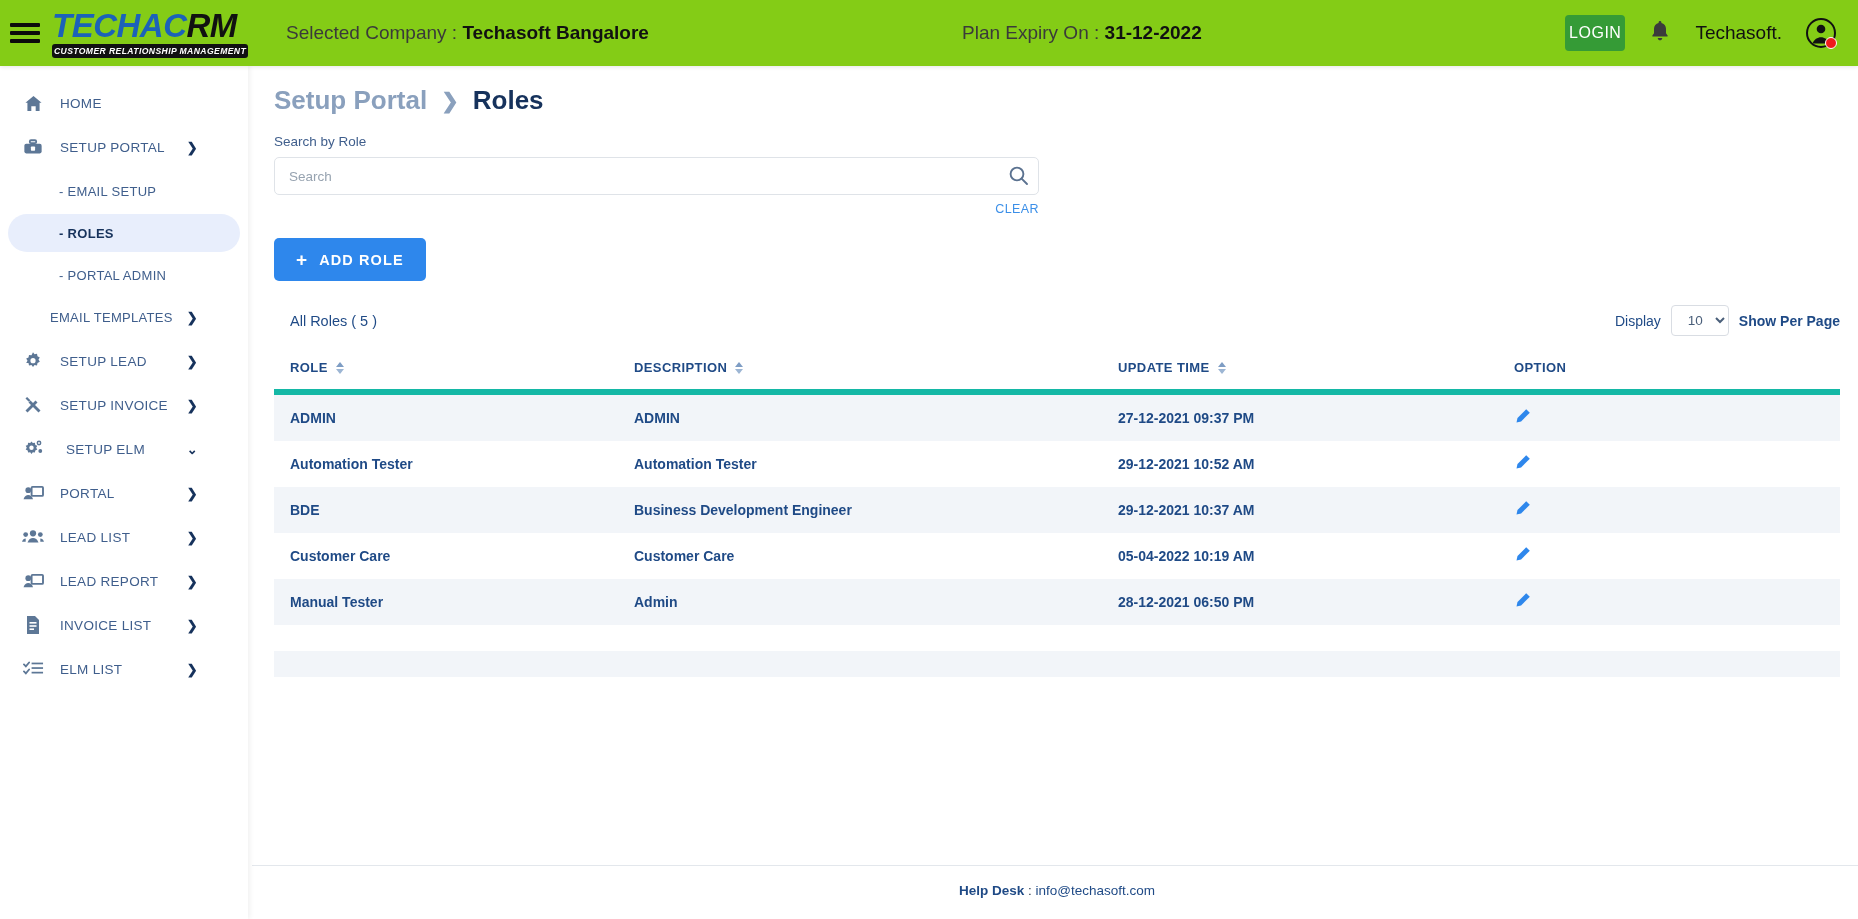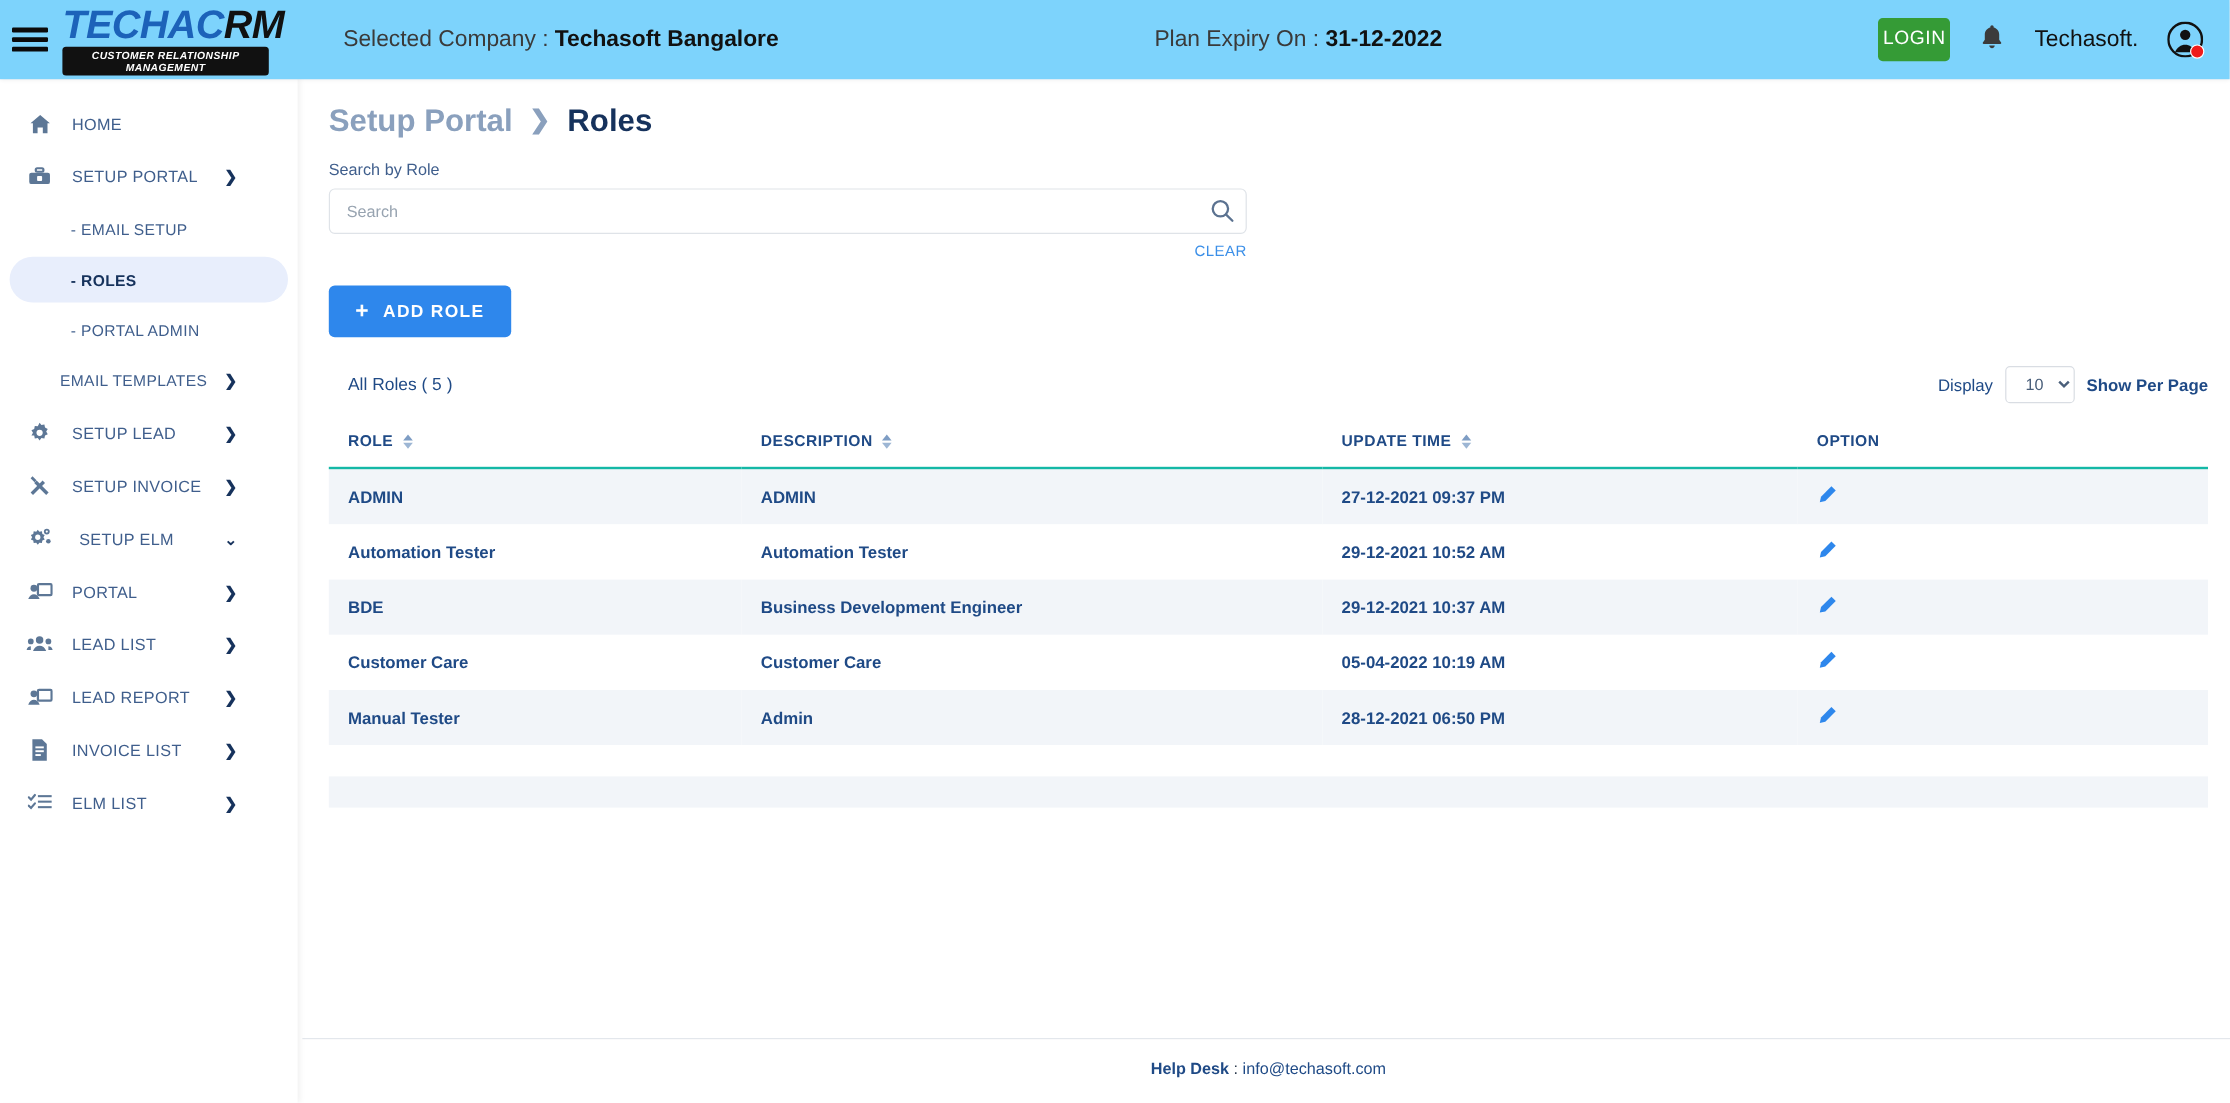--- a/index.html
+++ b/index.html
@@ -12,21 +12,21 @@
     background: #ffffff;
     color: #1b3a6b;
   }
 
   
   .topbar {
     position: absolute;
     top: 0; left: 0;
     width: 1858px;
     height: 66px;
-    background: #7dd3fc;
+    background: #84cc16;
     display: flex;
     align-items: center;
     z-index: 30;
     box-shadow: 0 1px 4px rgba(0,0,0,0.10);
   }
   .hamburger {
     width: 30px;
     margin-left: 10px;
     margin-right: 12px;
     cursor: pointer;
@@ -61,21 +61,21 @@
     background: #111111;
     color: #ffffff;
     font-size: 8.6px;
     font-weight: 700;
     font-style: italic;
     letter-spacing: 0.4px;
     text-align: center;
     padding: 2px 0 2px 0;
     border-radius: 3px;
     margin-top: 2px;
-    width: 172px;
+    width: 196px;
   }
   .hdr-company {
     font-size: 19px;
     color: #3a3a3a;
     margin-left: 24px;
     white-space: nowrap;
   }
   .hdr-company b { color: #111; font-weight: 700; }
   .hdr-plan {
     position: absolute;
@@ -299,21 +299,21 @@
     border-collapse: collapse;
     table-layout: fixed;
   }
   table.roles thead th {
     text-align: left;
     font-size: 13px;
     font-weight: 700;
     color: #1f4a86;
     letter-spacing: 0.4px;
     padding: 10px 0 14px 16px;
-    border-bottom: 2px solid #14b8a6;
+    border-bottom: 6px solid #14b8a6;
     vertical-align: middle;
   }
   .th-inner { display: inline-flex; align-items: center; gap: 8px; }
   .sort-arrows {
     display: inline-flex;
     flex-direction: column;
     gap: 2px;
     cursor: pointer;
   }
   .sort-arrows i {

